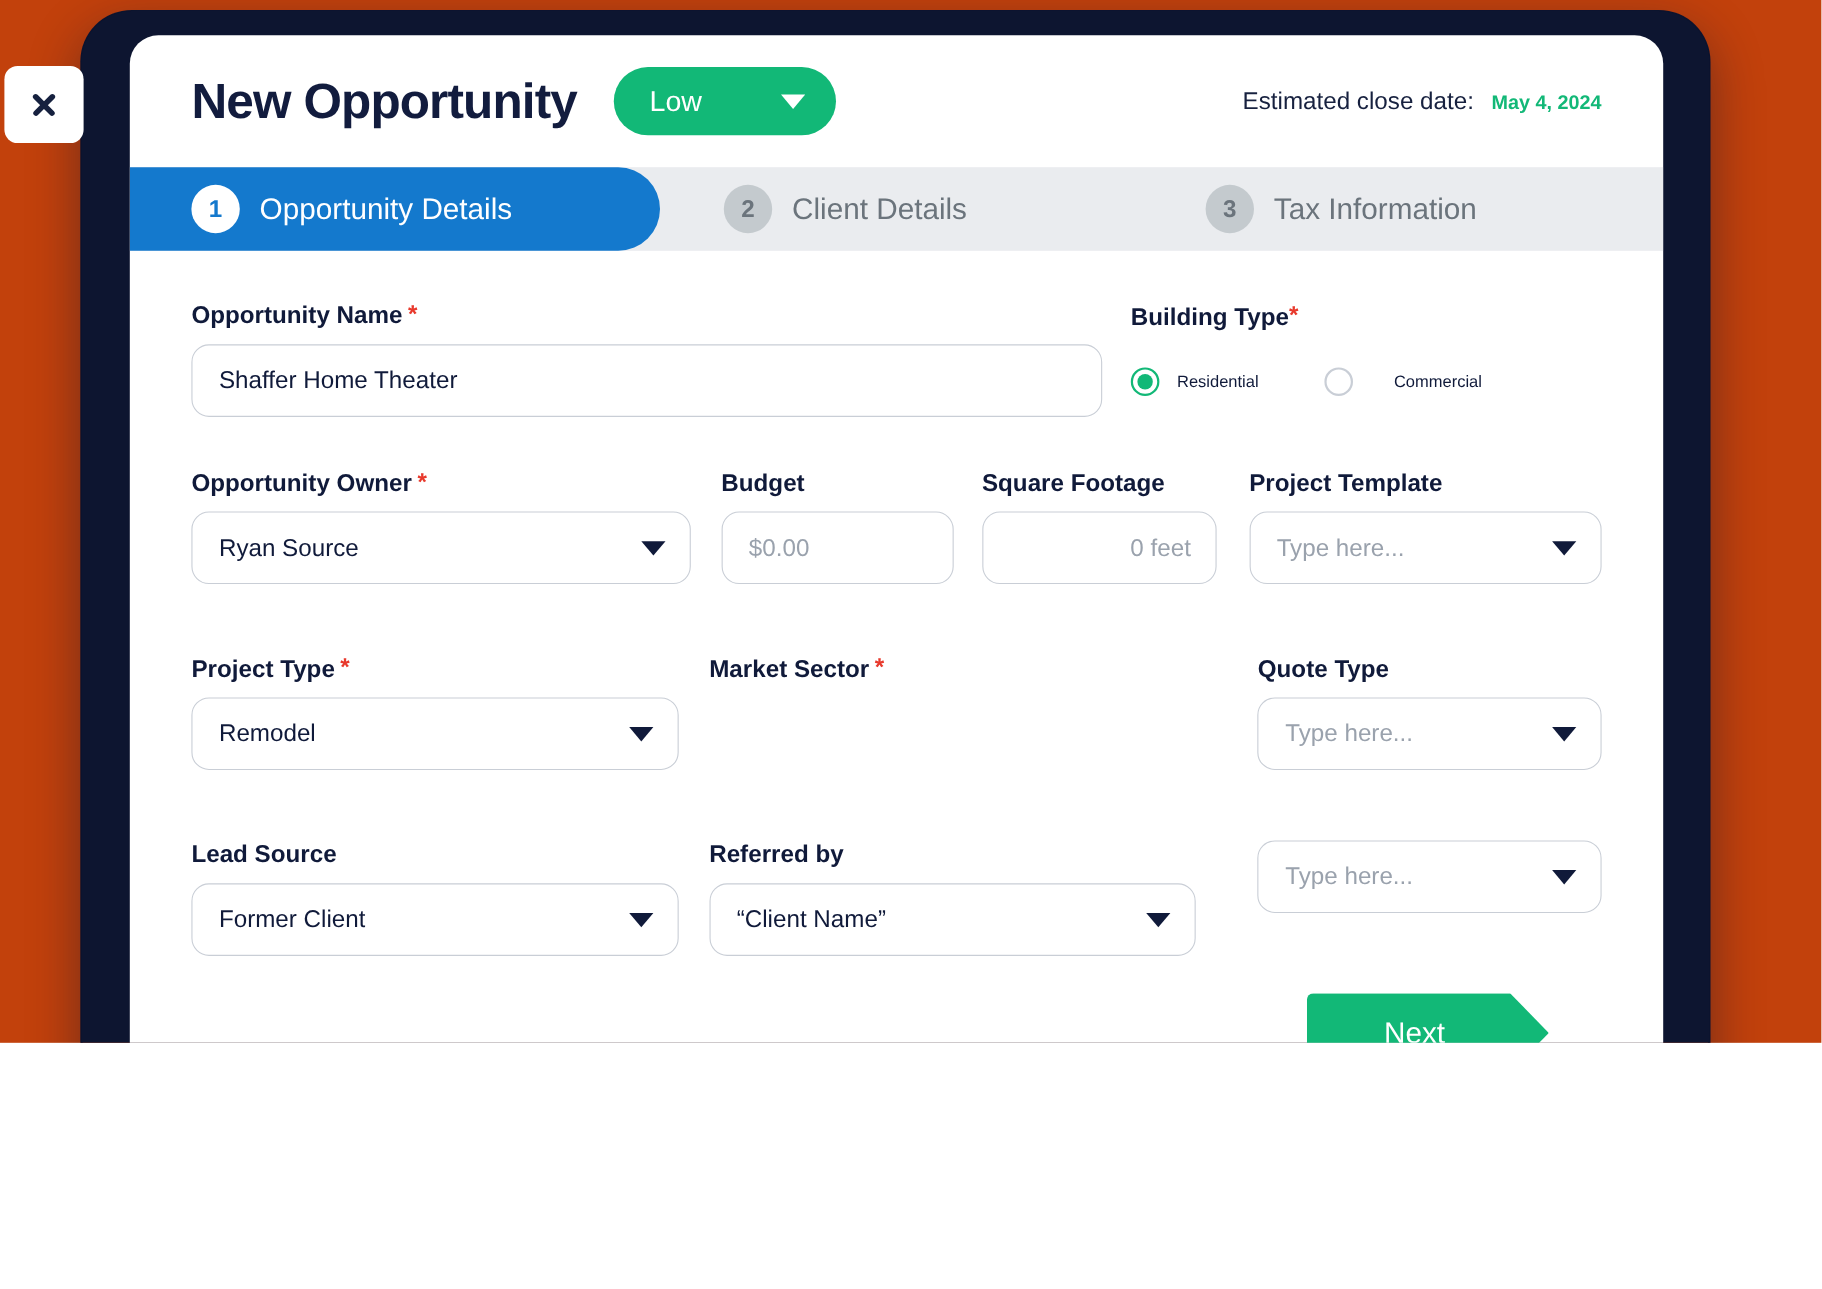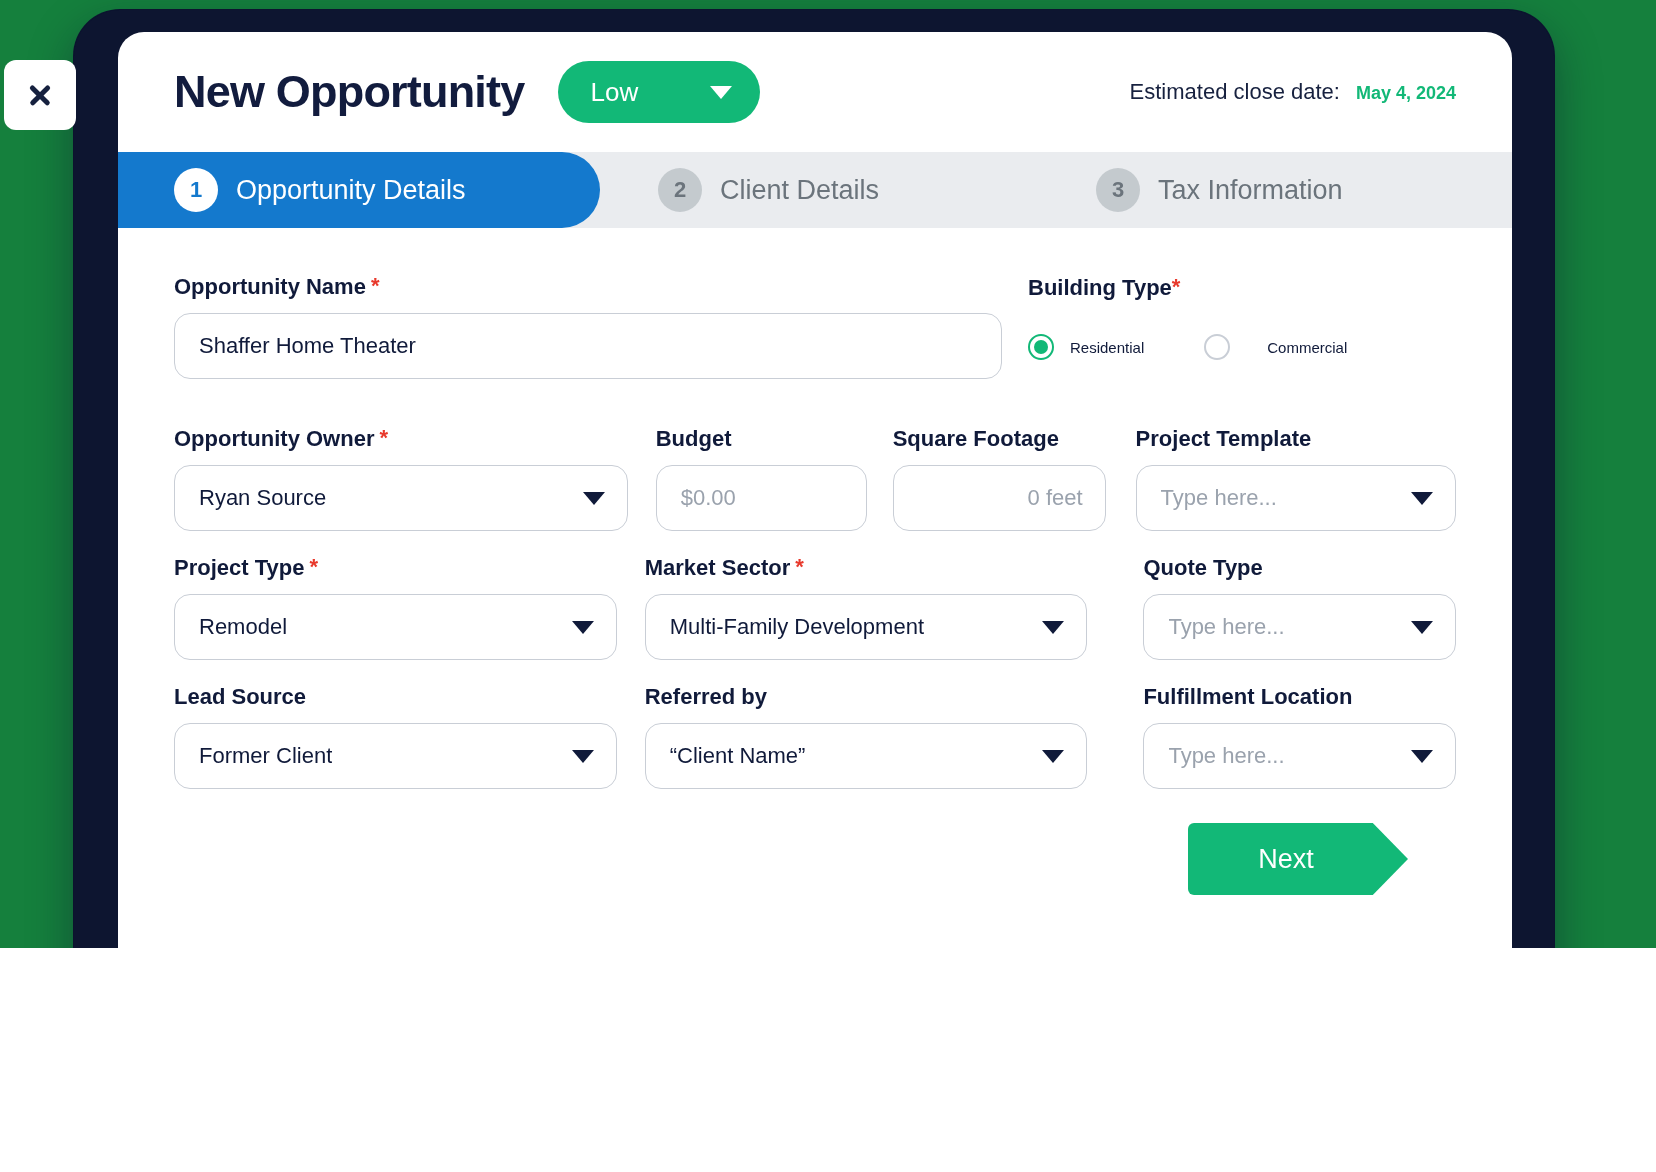--- a/index.html
+++ b/index.html
@@ -13,21 +13,21 @@
     font-family: "Liberation Sans", sans-serif;
     -webkit-font-smoothing: antialiased;
     overflow: hidden;
   }
 
   
   #stage {
     position: relative;
     width: 1656px;
     height: 948px;
-    background: #15803d;
+    background: #c2410c;
     overflow: hidden;
   }
   #dark-frame {
     position: absolute;
     left: 74px;
     top: 10px;
     width: 1480px;
     height: 1062px;
     background: #0d1530;
     border-radius: 46px;
@@ -241,21 +241,21 @@
     cursor: pointer;
   }
   .control .val { color: #101a3a; white-space: nowrap; overflow: hidden; text-overflow: ellipsis; }
   .control .ph  { color: #9aa2ad; white-space: nowrap; }
   .control .spacer { flex: 1; }
   .control.right-text { justify-content: flex-end; }
 
   
   .row { display: flex; }
   #row-1 { margin-bottom: 46px; }
-  #row-2, #row-3 { margin-bottom: 24px; }
+  #row-2, #row-3 { margin-bottom: 64px; }
 
   #opp-name-field { width: 828px; }
   #building-type-block { margin-left: 26px; padding-top: 1px; }
   #radio-row { display: flex; align-items: center; height: 66px; gap: 0; }
   .radio-opt {
     display: flex;
     align-items: center;
     gap: 16px;
     cursor: pointer;
   }
@@ -443,25 +443,20 @@
             <span class="spacer"></span>
             <span class="caret-dark"></span>
           </div>
         </div>
 
         <div class="col w-market">
           <div class="field-label">
             <span>Market Sector</span>
             <span class="req">*</span>
           </div>
-          <div class="control">
-            <span class="val">Multi-Family Development</span>
-            <span class="spacer"></span>
-            <span class="caret-dark"></span>
-          </div>
         </div>
 
         <div class="col w-quote">
           <div class="field-label">
             <span>Quote Type</span>
           </div>
           <div class="control">
             <span class="ph">Type here...</span>
             <span class="spacer"></span>
             <span class="caret-dark"></span>
@@ -486,23 +481,20 @@
             <span>Referred by</span>
           </div>
           <div class="control">
             <span class="val">“Client Name”</span>
             <span class="spacer"></span>
             <span class="caret-dark"></span>
           </div>
         </div>
 
         <div class="col w-quote">
-          <div class="field-label">
-            <span>Fulfillment Location</span>
-          </div>
           <div class="control">
             <span class="ph">Type here...</span>
             <span class="spacer"></span>
             <span class="caret-dark"></span>
           </div>
         </div>
       </div>
 
       <div id="footer-area">
         <button id="next-button">Next</button>

